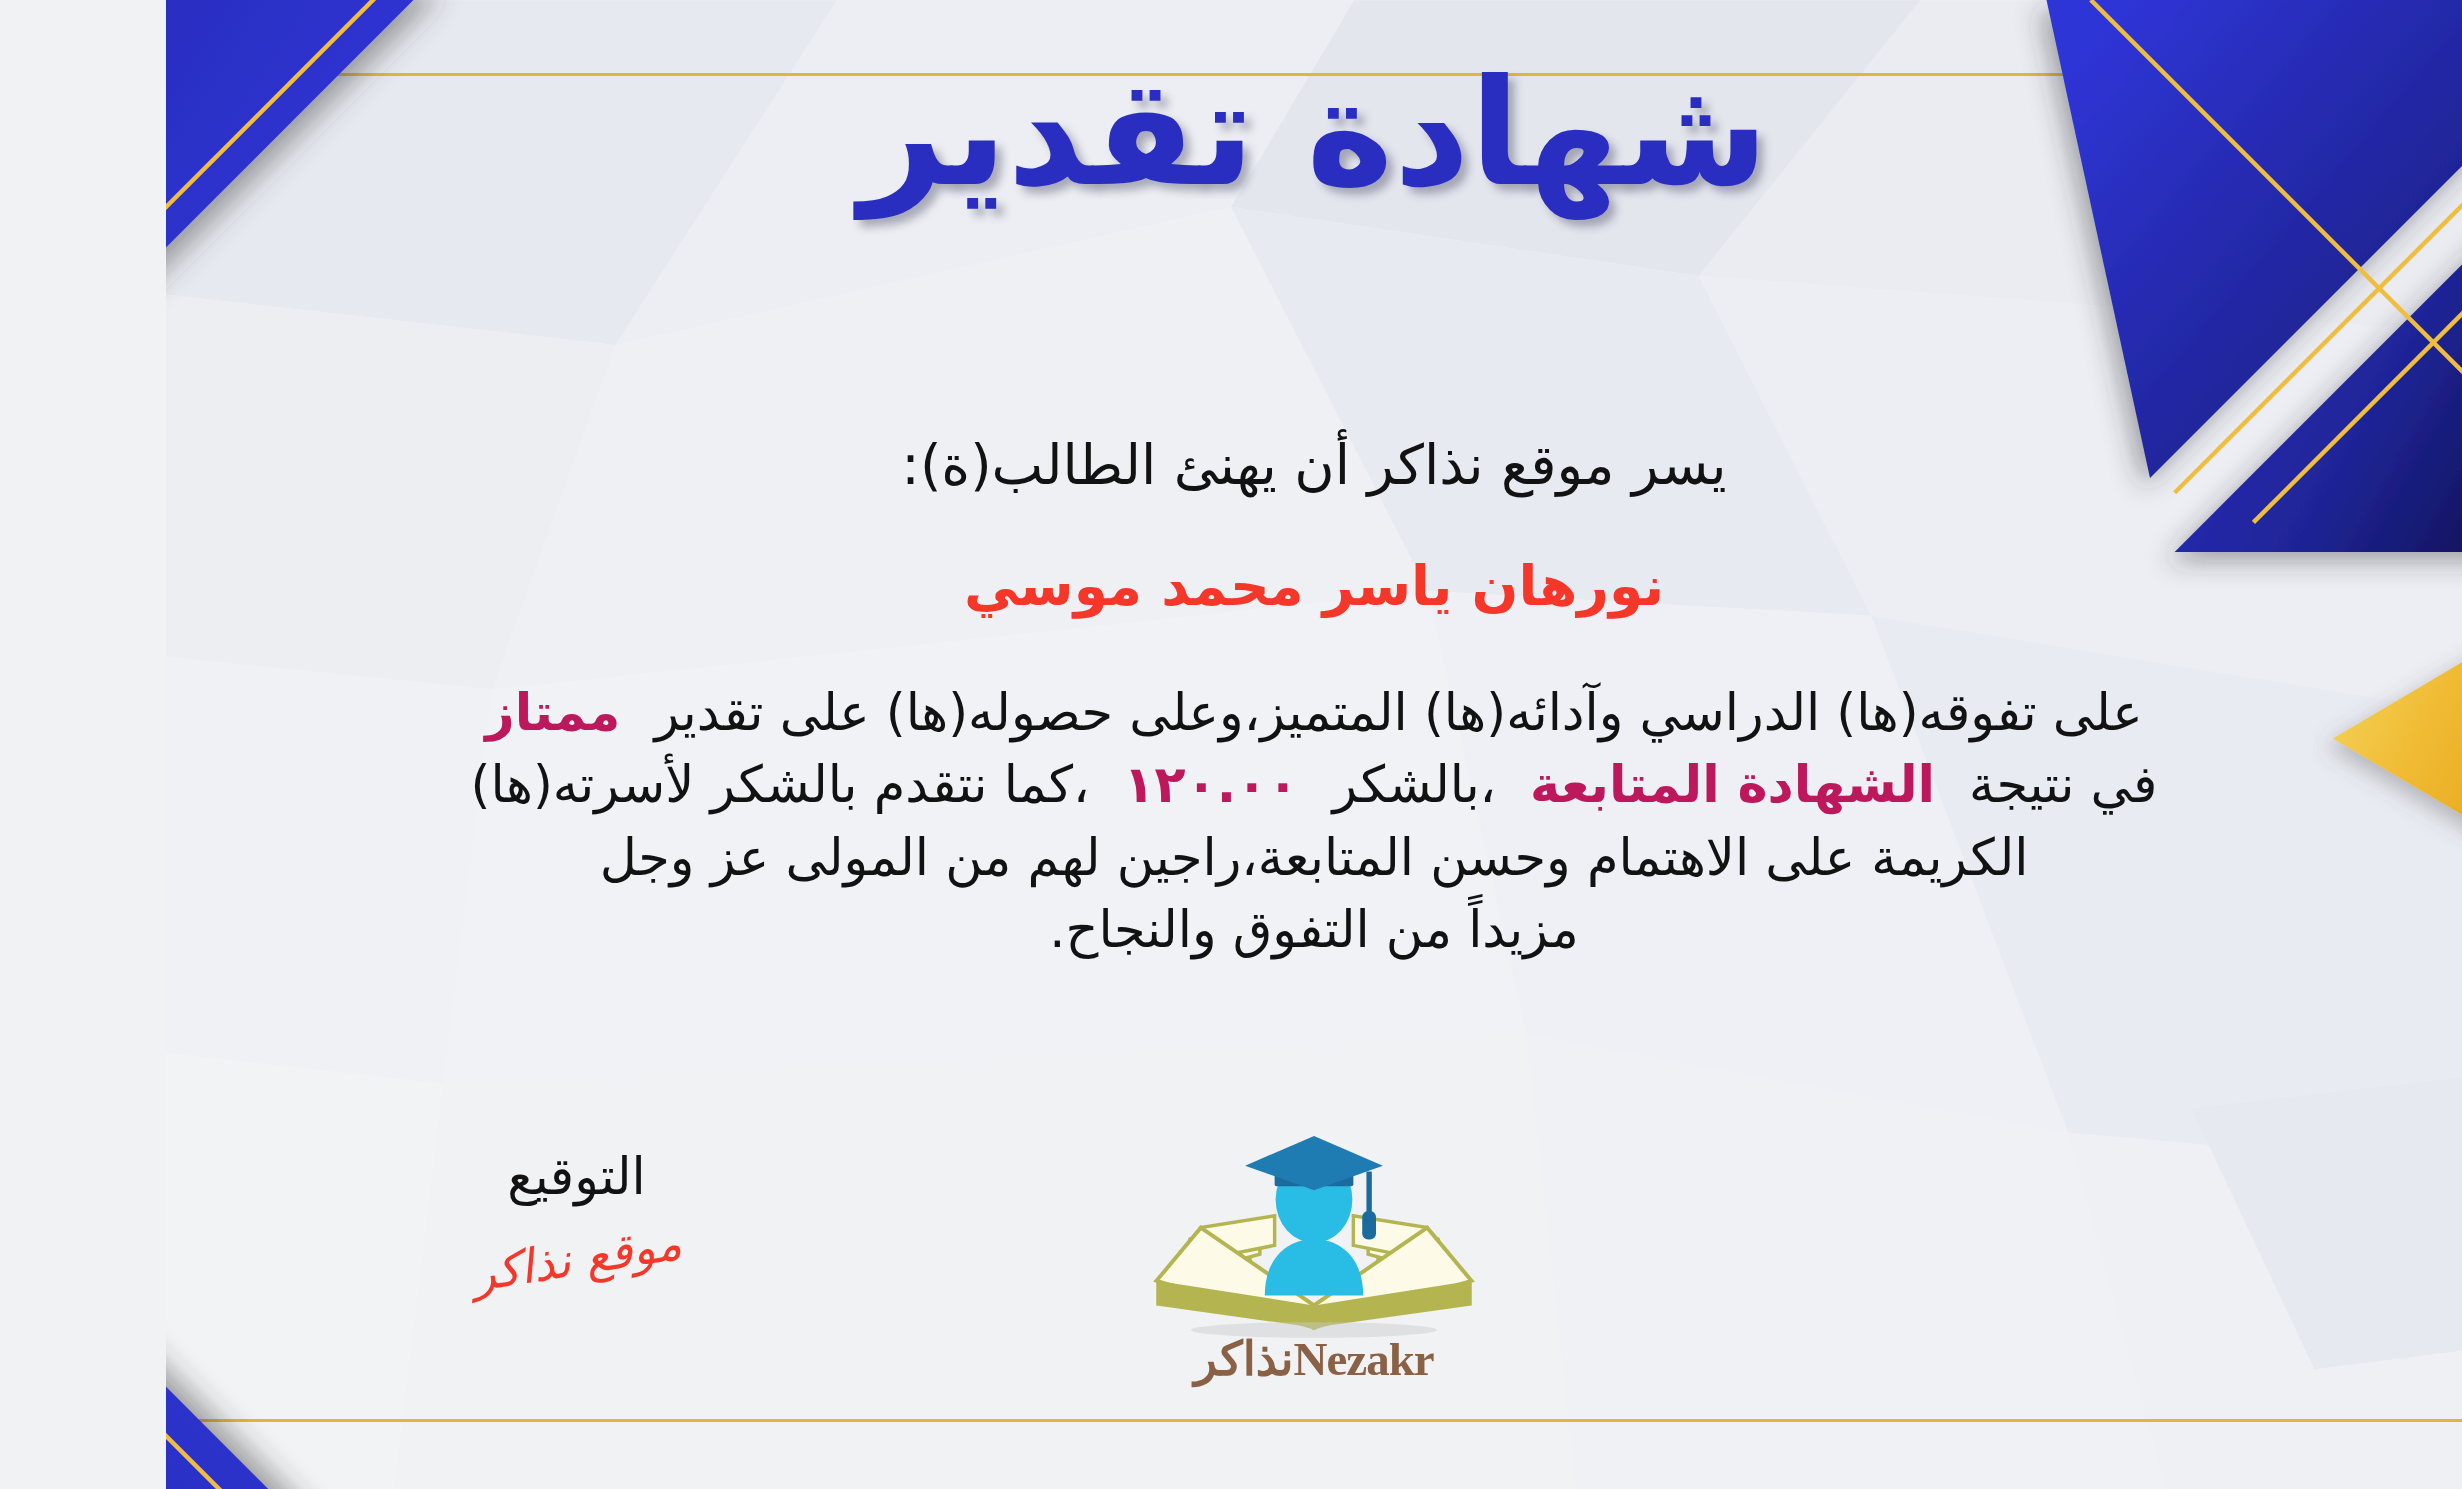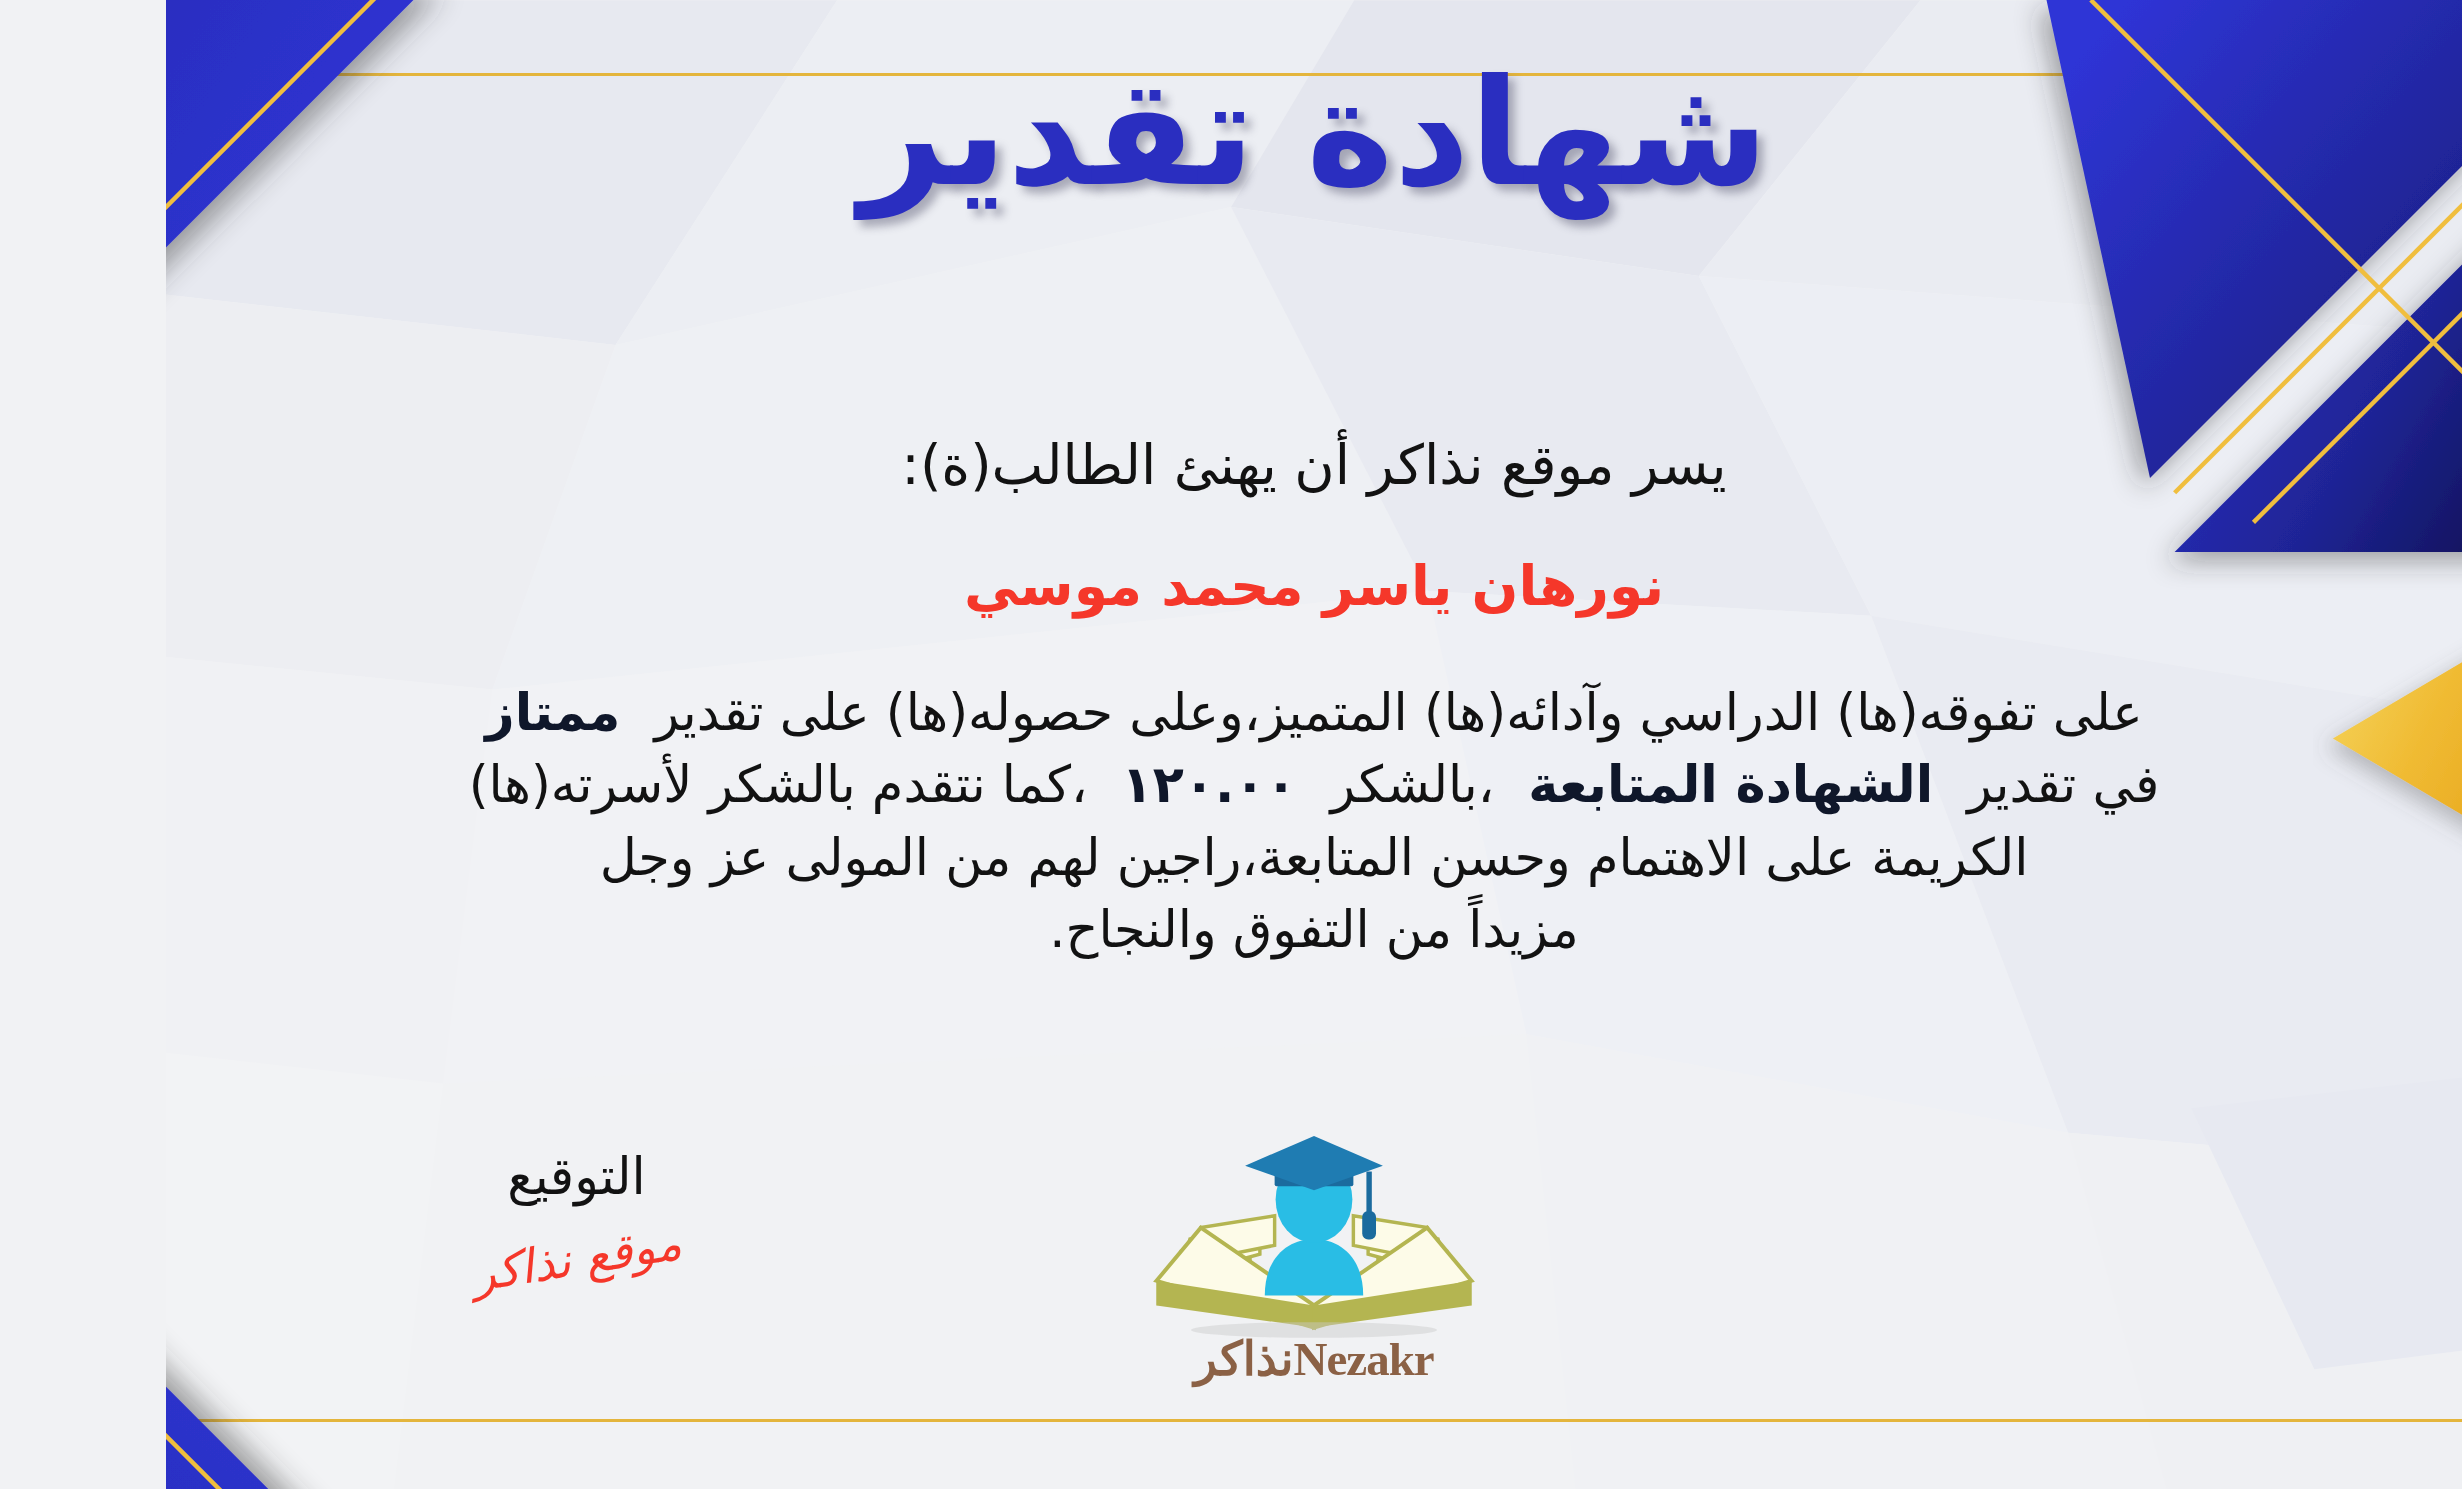--- a/index.html
+++ b/index.html
@@ -75,21 +75,21 @@
   #body-paragraph{
     position:absolute;
     top:677px;
     left:138px;right:138px;
     direction:rtl;
     text-align:center;
     font-size:51px;
     line-height:1.42;
     color:#121212;
   }
-  #body-paragraph .hl{color:#0f172a;font-weight:bold;}
+  #body-paragraph .hl{color:#be185d;font-weight:bold;}
   #body-paragraph .sp{display:inline-block;width:34px;}
 
   
   #signature-block{
     position:absolute;
     top:1147px;left:404px;
     width:345px;
     text-align:center;
     direction:rtl;
   }
@@ -242,21 +242,21 @@
 <div id="content">
 
   <div id="certificate-title">شهادة تقدير</div>
 
   <div id="intro-line">يسر موقع نذاكر أن يهنئ الطالب(ة):</div>
 
   <div id="student-name">نورهان ياسر محمد موسي</div>
 
   <div id="body-paragraph">
     <span>على تفوقه(ها) الدراسي وآدائه(ها) المتميز،وعلى حصوله(ها) على تقدير</span><span class="sp"></span><span class="hl">ممتاز</span><br>
-    <span>في تقدير</span><span class="sp"></span><span class="hl">الشهادة المتابعة</span><span class="sp"></span><span>،بالشكر</span><span class="sp"></span><span class="hl">١٢٠.٠٠</span><span class="sp"></span><span>،كما نتقدم بالشكر لأسرته(ها)</span><br>
+    <span>في نتيجة</span><span class="sp"></span><span class="hl">الشهادة المتابعة</span><span class="sp"></span><span>،بالشكر</span><span class="sp"></span><span class="hl">١٢٠.٠٠</span><span class="sp"></span><span>،كما نتقدم بالشكر لأسرته(ها)</span><br>
     <span>الكريمة على الاهتمام وحسن المتابعة،راجين لهم من المولى عز وجل</span><br>
     <span>مزيداً من التفوق والنجاح.</span>
   </div>
 
   <div id="signature-block">
     <div id="signature-label">التوقيع</div>
     <div id="signature-mark">موقع نذاكر</div>
   </div>
 
   <div id="logo-block">

